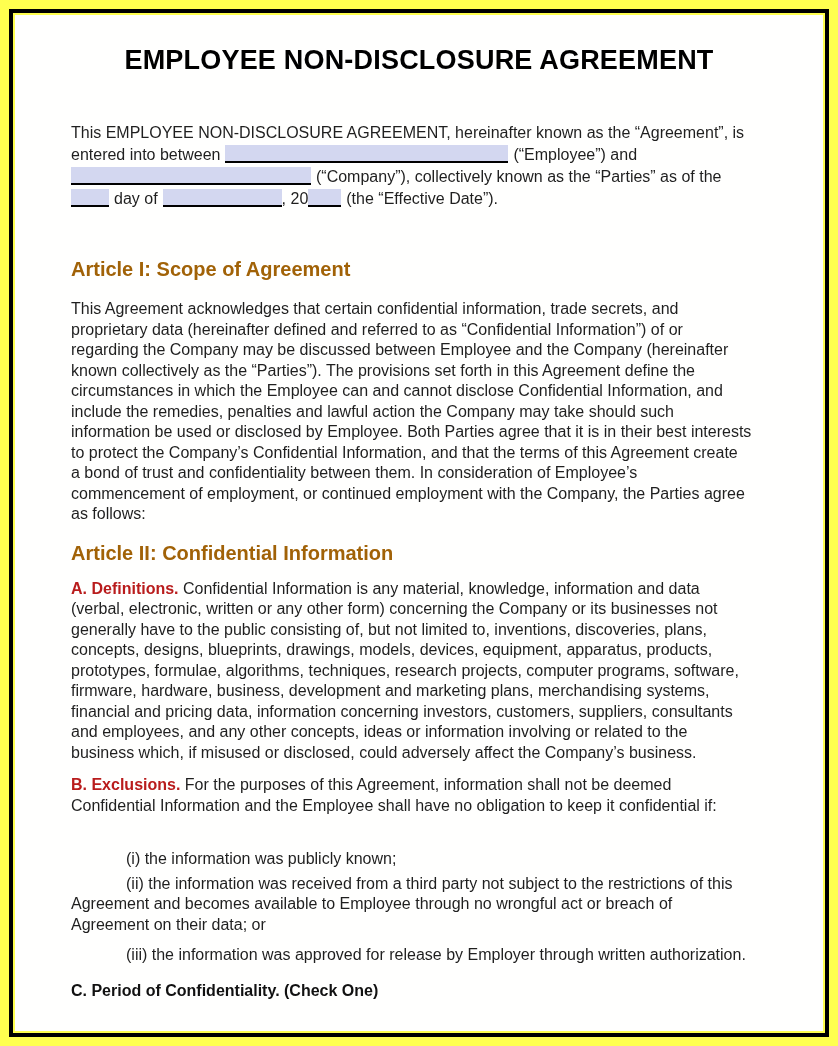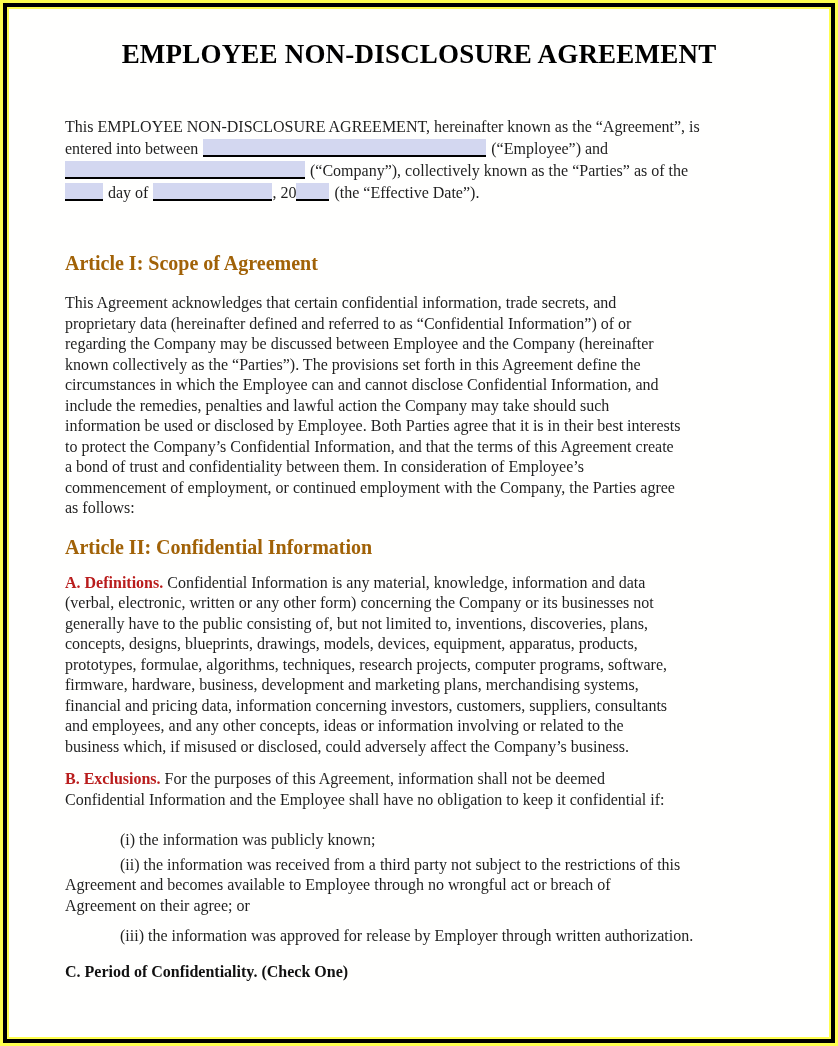--- a/index.html
+++ b/index.html
@@ -6,22 +6,21 @@
   body {
     width: 838px; height: 1046px;
     background: #ffff4f;
     font-family: "Liberation Sans", "DejaVu Sans", sans-serif;
     color: #1f1f1f;
   }
   .page-outer {
     box-sizing: border-box;
     width: 838px; height: 1046px;
     background: #ffff4f;
-    padding: 3px;
-    font-family: Liberation Serif, serif;
+    padding: 9px;
   }
   .page-frame {
     box-sizing: border-box;
     height: 100%;
     border: 4px solid #000;
     background: #ffff4f;
     padding: 2px;
   }
   .page {
     box-sizing: border-box;
@@ -50,21 +49,21 @@
   .para { margin: 0; font-size: 16px; }
   .line {
     display: block;
     white-space: nowrap;
     line-height: 20.5px;
   }
   .intro .line { line-height: 22px; }
   .line.indented { padding-left: 55px; }
   .lead { font-weight: bold; color: #b91c1c; }
   .p-exclusions { margin-top: 12px; }
-  .p-item-i   { margin-top: 20px; }
+  .p-item-i   { margin-top: 33px; }
   .p-item-ii  { margin-top: 4px; }
   .p-item-iii { margin-top: 10px; }
   .p-period   { margin-top: 16px; font-weight: bold; color: #111; }
   .blank {
     display: inline-block;
     height: 16px;
     background: #d3d7f0;
     border-bottom: 2px solid #000;
     vertical-align: -3px;
     margin: 0 5px;
@@ -128,21 +127,21 @@
         <span class="line">Confidential Information and the Employee shall have no obligation to keep it confidential if:</span>
       </p>
 
       <p class="para p-item-i">
         <span class="line indented">(i) the information was publicly known;</span>
       </p>
 
       <p class="para p-item-ii">
         <span class="line indented">(ii) the information was received from a third party not subject to the restrictions of this</span>
         <span class="line">Agreement and becomes available to Employee through no wrongful act or breach of</span>
-        <span class="line">Agreement on their agree; or</span>
+        <span class="line">Agreement on their data; or</span>
       </p>
 
       <p class="para p-item-iii">
         <span class="line indented">(iii) the information was approved for release by Employer through written authorization.</span>
       </p>
 
       <p class="para p-period">C. Period of Confidentiality. (Check One)</p>
 
     </div>
   </div>

